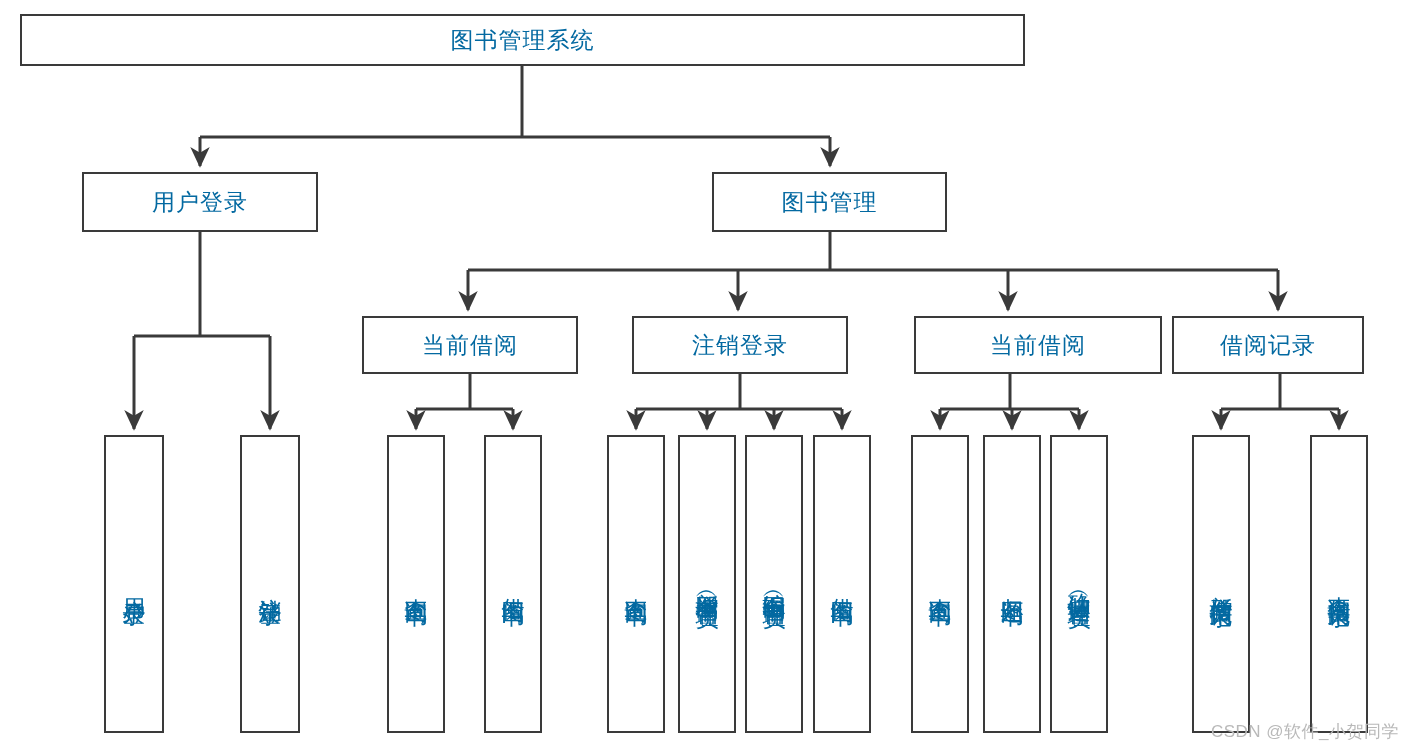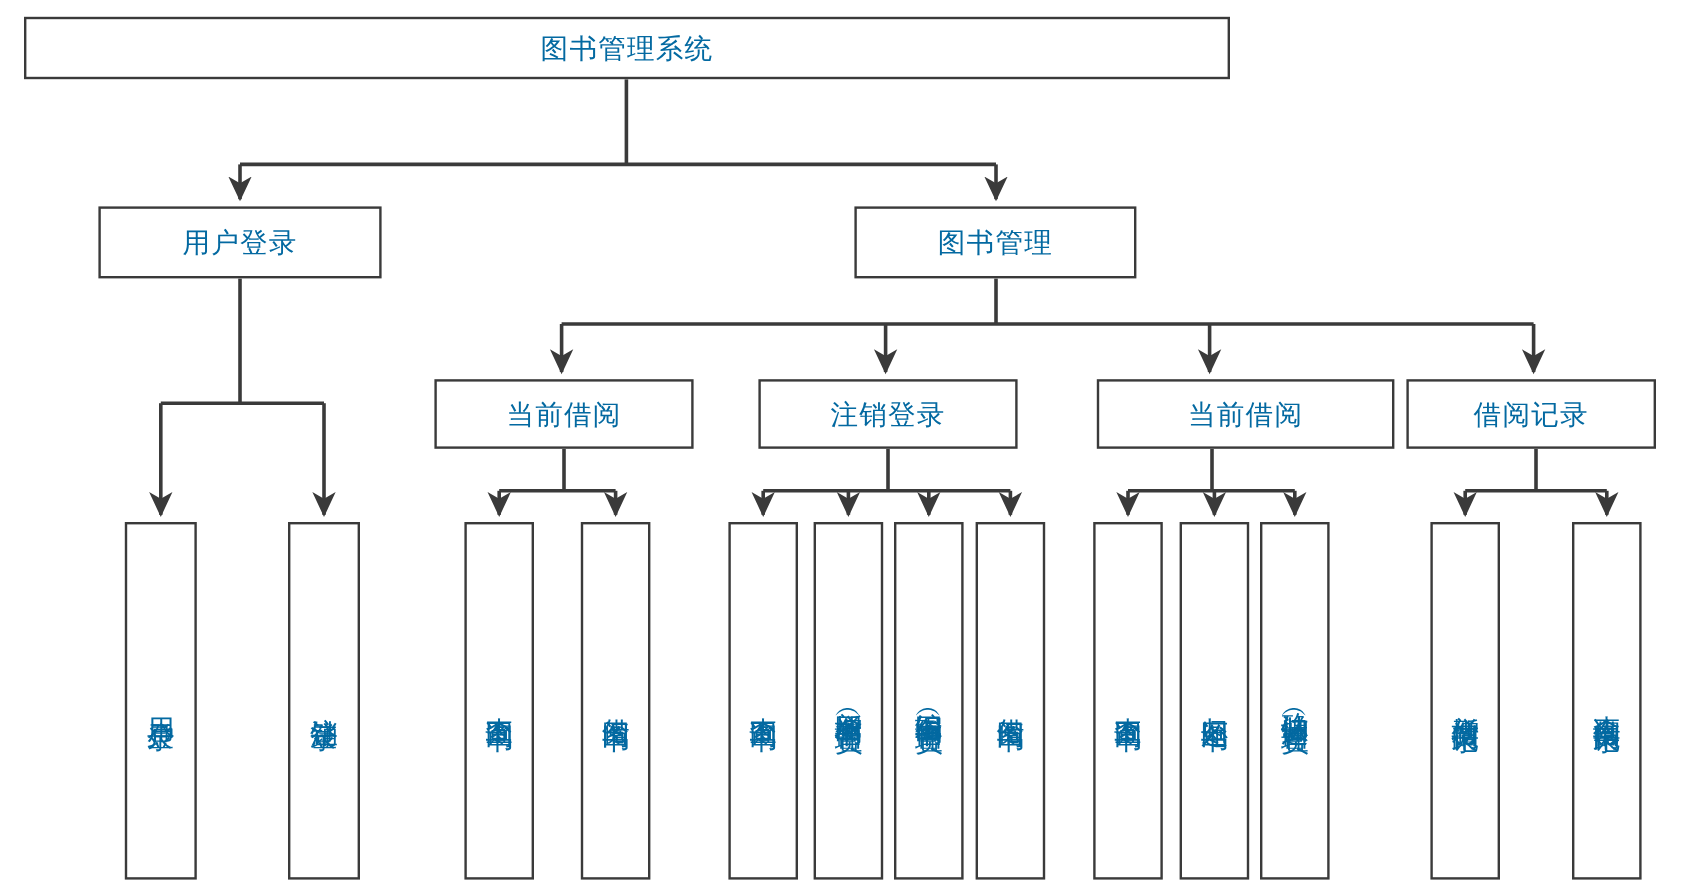--- a/index.html
+++ b/index.html
@@ -87,21 +87,21 @@
   <div id="nodes-level3">
       <div class="node h" style="left: 362px; top: 316px; width: 216px; height: 58px;">
         <span class="txt">当前借阅</span>
       </div>
       <div class="node h" style="left: 632px; top: 316px; width: 216px; height: 58px;">
         <span class="txt">注销登录</span>
       </div>
       <div class="node h" style="left: 902px; top: 316px; width: 248px; height: 58px; margin-left: 12px;">
         <span class="txt">当前借阅</span>
       </div>
-      <div class="node h" style="left: 1172px; top: 316px; width: 208px; height: 58px;">
+      <div class="node h" style="left: 1172px; top: 316px; width: 192px; height: 58px;">
         <span class="txt">借阅记录</span>
       </div>
     </div>
   <div id="nodes-leaves">
       <div class="node v" style="left: 104px; top: 435px; width: 60px; height: 298px;">
         <span class="txt">用户登录</span>
       </div>
       <div class="node v" style="left: 240px; top: 435px; width: 60px; height: 298px;">
         <span class="txt">注销登录</span>
       </div>
@@ -133,13 +133,14 @@
         <span class="txt">确认归还（管理员）</span>
       </div>
       <div class="node v" style="left: 1192px; top: 435px; width: 58px; height: 298px;">
         <span class="txt">新增借阅记录</span>
       </div>
       <div class="node v" style="left: 1310px; top: 435px; width: 58px; height: 298px;">
         <span class="txt">查询借阅记录</span>
       </div>
     </div>
 
+  <div id="watermark">CSDN @软件_小贺同学</div>
 </div>
 
 </body></html>

